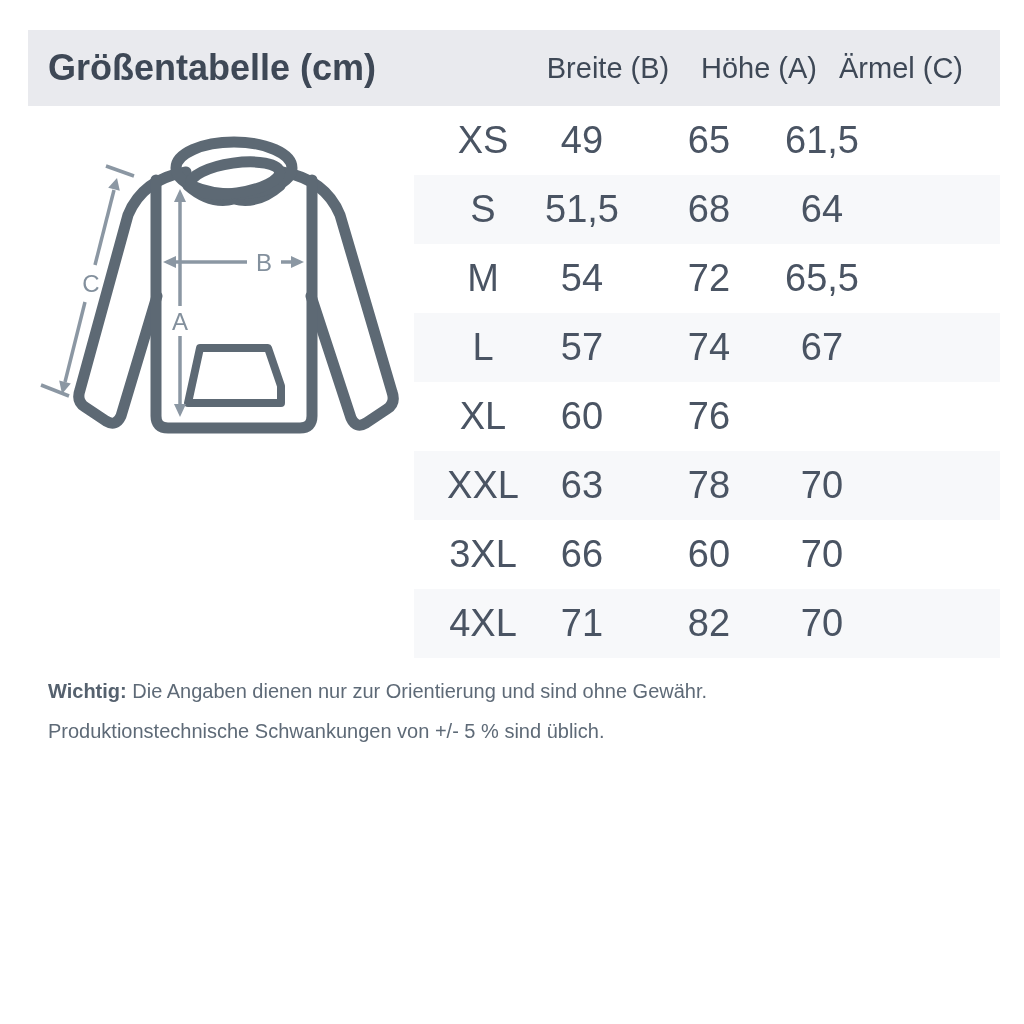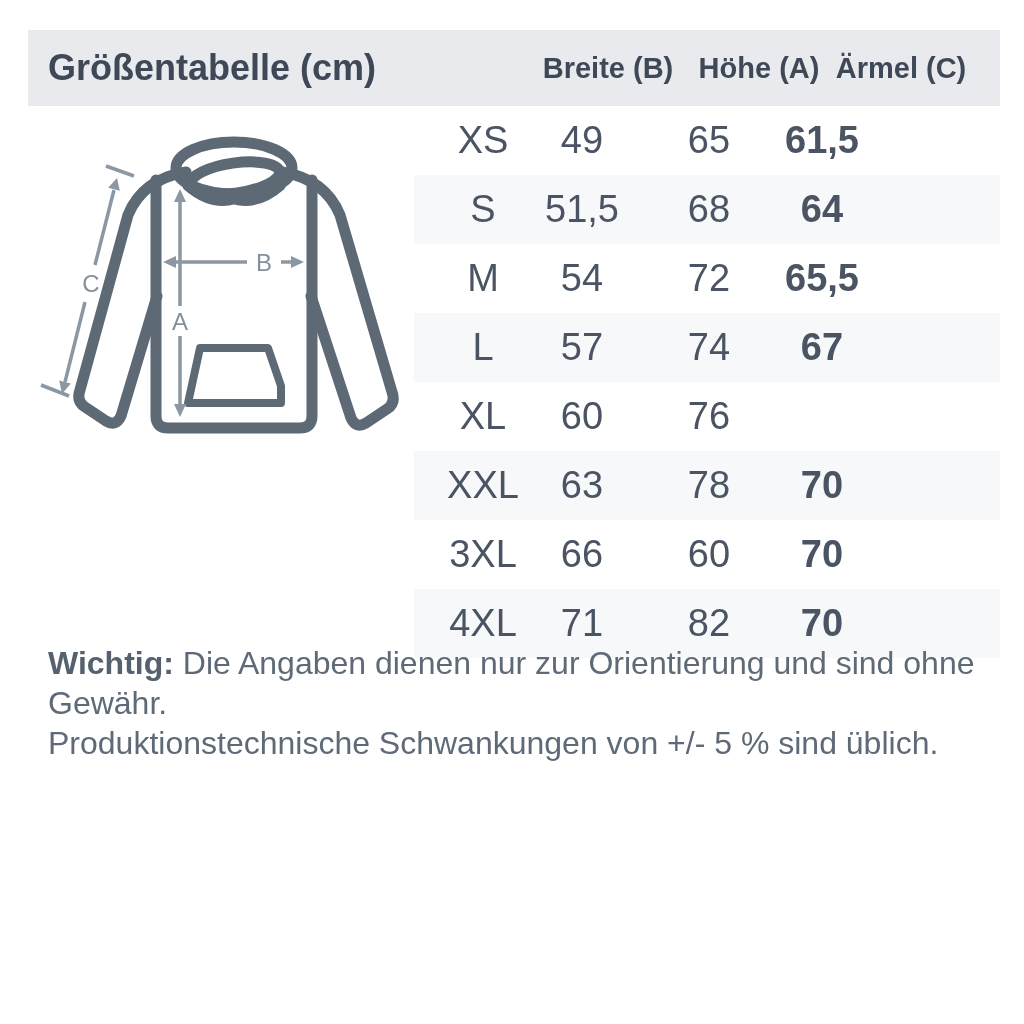--- a/index.html
+++ b/index.html
@@ -16,56 +16,56 @@
     width: 972px; height: 76px;
     background: #e9eaee;
   }
   .chart-title {
     position: absolute; left: 20px; top: 0; height: 76px;
     line-height: 76px; font-size: 36px; font-weight: bold;
     color: #3e4856; white-space: nowrap;
   }
   .col-header {
     position: absolute; top: 0; height: 76px; line-height: 76px;
-    font-size: 29px; font-weight: bold; color: #3e4856;
+    font-size: 29px; font-weight: normal; color: #3e4856;
     text-align: center; white-space: nowrap;
   }
   .col-header.h1 { left: 498px; width: 164px; }
   .col-header.h2 { left: 649px; width: 164px; }
   .col-header.h3 { left: 791px; width: 164px; }
 
   
   .rows {
     position: absolute; left: 414px; top: 106px; width: 586px;
   }
   .row { position: relative; width: 586px; height: 69px; }
   .row.striped { background: #f7f8fa; }
   .cell {
     position: absolute; top: 0; height: 69px; line-height: 69px;
     font-size: 38px; color: #4a5463; text-align: center; white-space: nowrap;
   }
   .cell.c0 { left: 9px;   width: 120px; }
   .cell.c1 { left: 108px; width: 120px; }
   .cell.c2 { left: 235px; width: 120px; }
-  .cell.c3 { left: 348px; width: 120px; font-weight: bold; }
+  .cell.c3 { left: 348px; width: 120px; }
 
   
   .diagram {
     position: absolute; left: 40px; top: 120px;
     width: 380px; height: 340px;
   }
   .dim-label {
     font-family: "Liberation Sans", sans-serif;
     font-size: 24px; fill: #83909d;
   }
 
   
   .footer-note {
-    position: absolute; left: 48px; top: 643px; width: 940px;
-    font-size: 32px; line-height: 40px; color: #5e6a77;
+    position: absolute; left: 48px; top: 671px; width: 940px;
+    font-size: 20px; line-height: 40px; color: #5e6a77;
   }
   .footer-note .bold { font-weight: bold; color: #55616e; }
 </style>
 </head>
 <body>
 
 <div class="header-band">
   <div class="chart-title">Größentabelle (cm)</div>
   <div class="col-header h1">Breite (B)</div>
   <div class="col-header h2">Höhe (A)</div>

